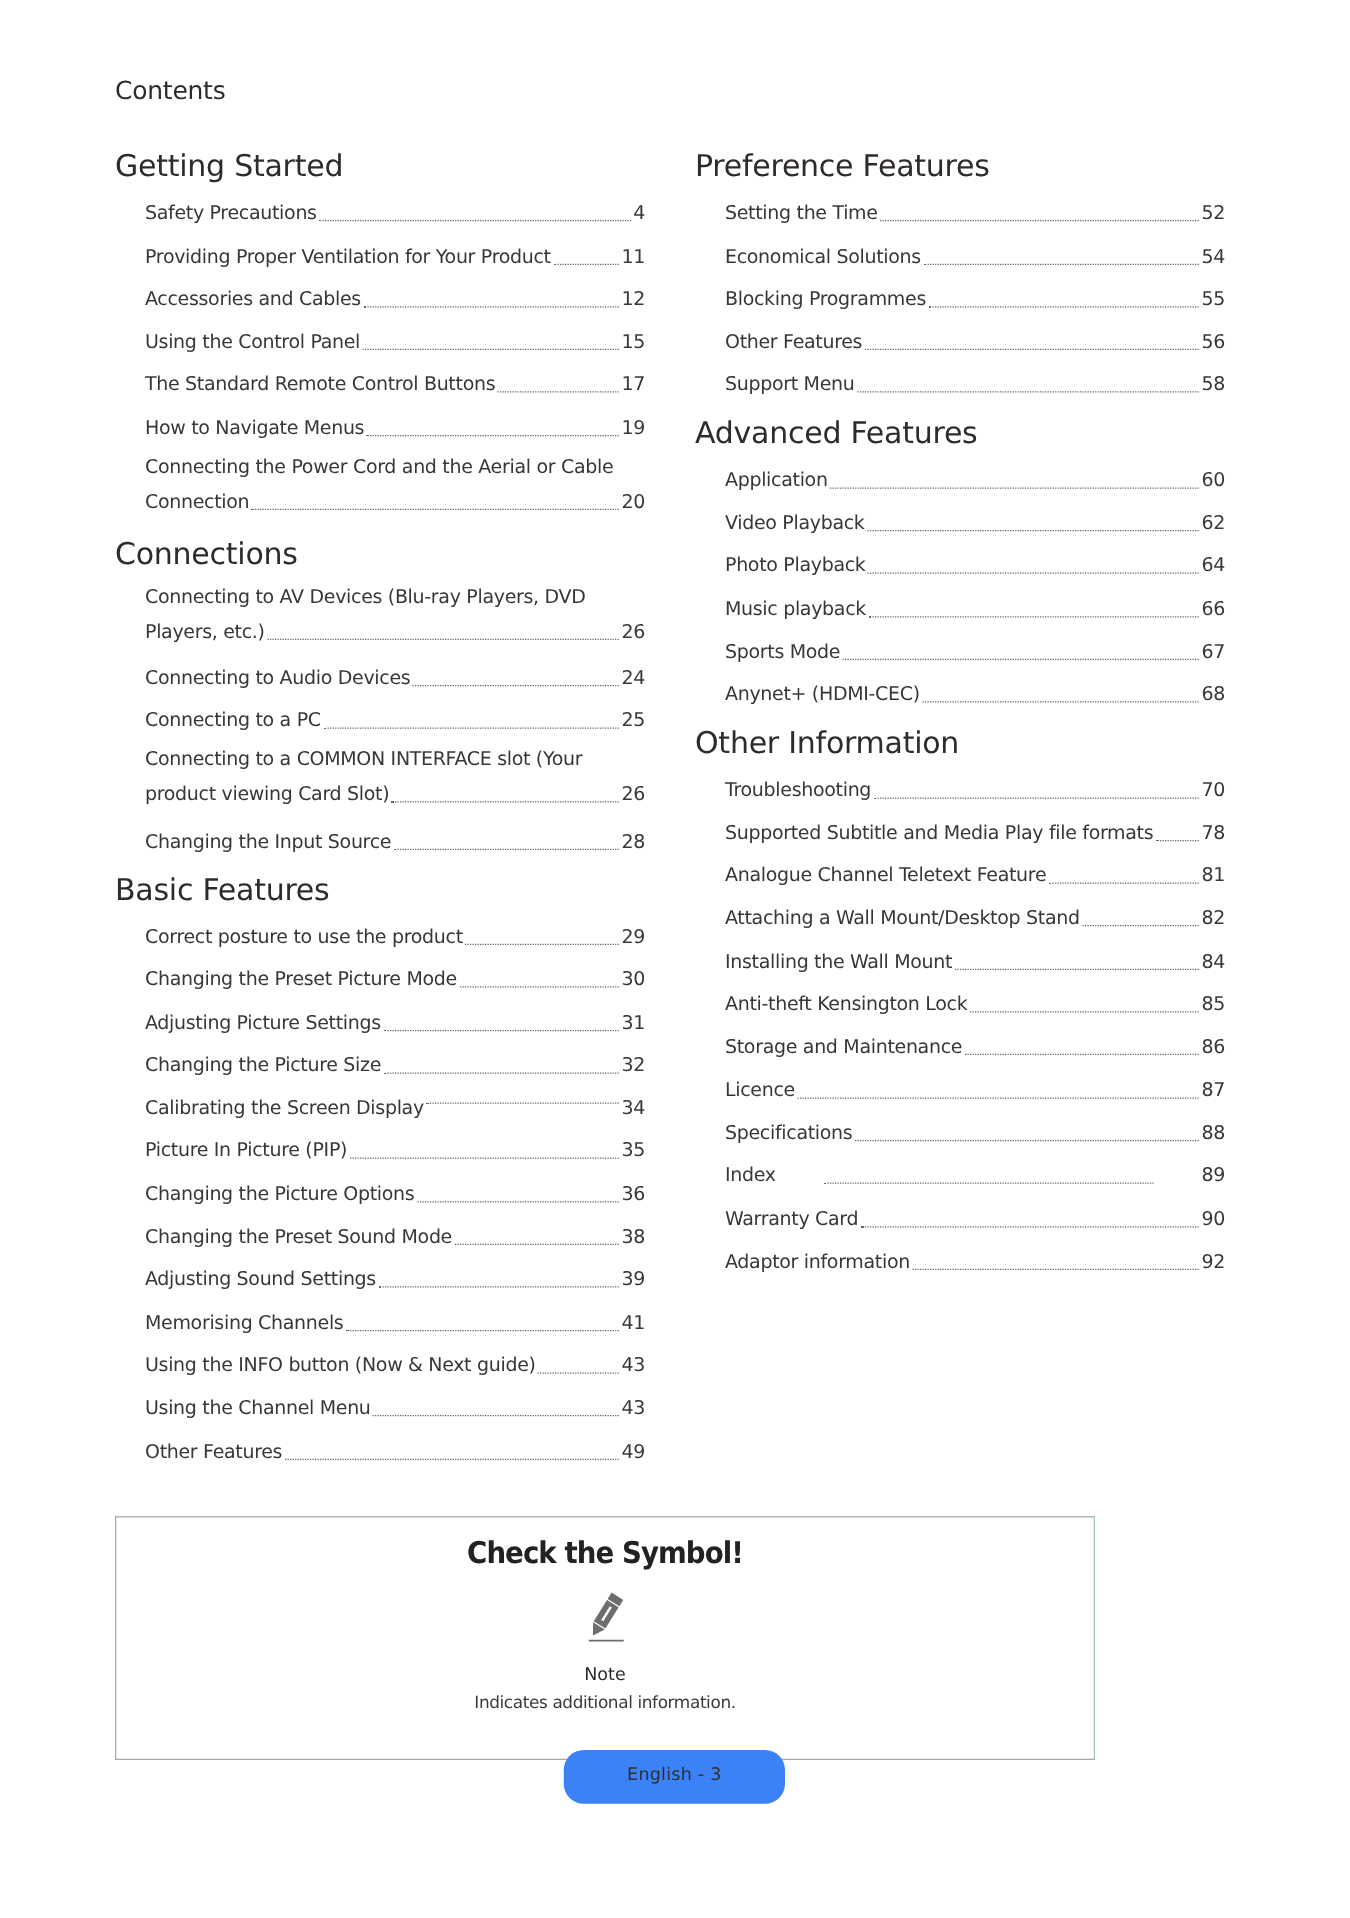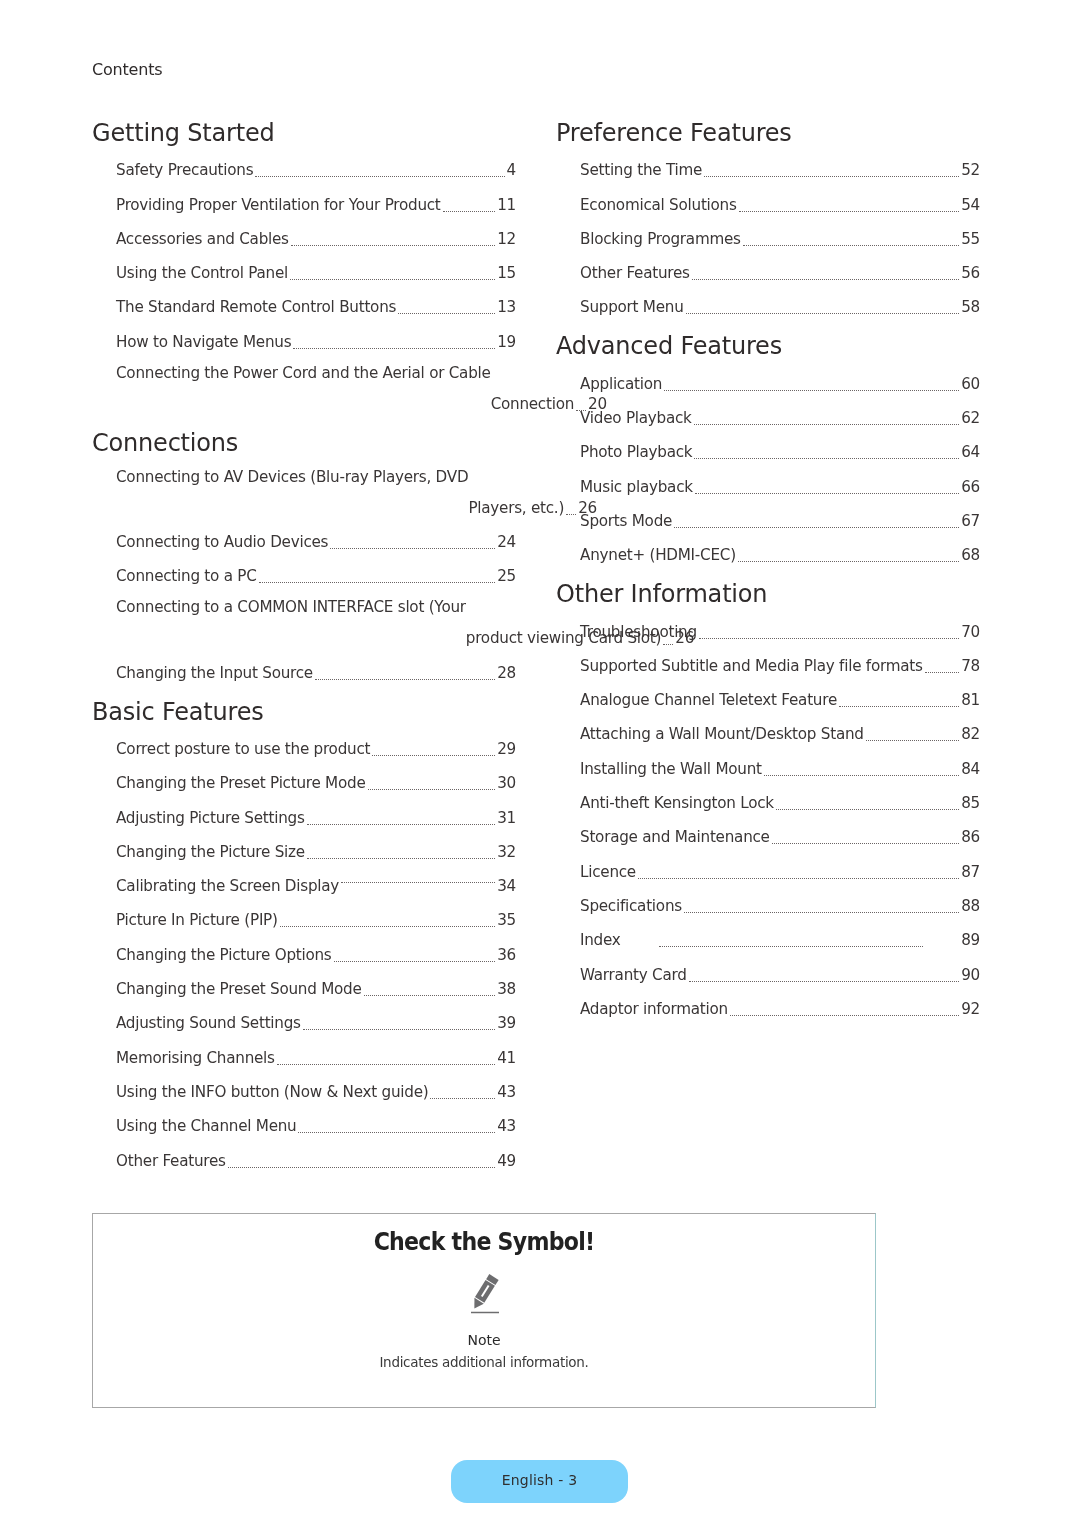--- a/index.html
+++ b/index.html
@@ -1,42 +1,42 @@
 <!DOCTYPE html>
 <html><head>
 <meta charset="utf-8">
 <style>
   * { box-sizing: border-box; margin: 0; padding: 0; }
   html, body { width: 1080px; height: 1534px; background: #ffffff; }
   body { position: relative; font-family: "DejaVu Sans", sans-serif; color: #3a3636; overflow: hidden; }
 
-  .page-title { position: absolute; left: 92px; top: 60px; font-size: 16px; color: #2f2b2b; letter-spacing: -0.2px; }
+  .page-title { position: absolute; left: 92px; top: 60px; font-size: 20px; color: #2f2b2b; letter-spacing: -0.2px; }
 
   .col { position: absolute; top: 120px; width: 424px; }
   .col.left { left: 92px; }
   .col.right { left: 556px; }
 
   .section { margin-bottom: 12px; }
   .section-title { font-size: 24px; color: #2f2b2b; height: 30px; line-height: 26px; letter-spacing: -0.2px; }
   .entries { padding-left: 24px; }
   .entry { display: flex; align-items: flex-end; font-size: 15.2px; line-height: 28px; height: 34.3px; padding-top: 3px; letter-spacing: -0.25px; cursor: pointer; }
-  .entry.two-line { flex-direction: row; align-items: stretch; height: 62px; }
+  .entry.two-line { flex-direction: column; align-items: stretch; height: 62px; }
   .entry .l1 { line-height: 28px; white-space: nowrap; }
   .entry .row { display: flex; align-items: flex-end; }
   .entry .txt { white-space: nowrap; }
   .entry .leader { flex: 1; border-bottom: 1.6px dotted #6a6464; margin: 0 2px 7px 2px; min-width: 10px; }
   .entry .pg { white-space: nowrap; }
 
   .symbol-box { position: absolute; left: 92px; top: 1213px; width: 784px; height: 195px; border: 1.2px solid #a7a7a7; border-right-color: #9cc7c9; text-align: center; }
   .symbol-title { margin-top: 14px; font-size: 24px; font-weight: bold; color: #222; letter-spacing: -0.8px; transform: scaleX(0.92); }
   .pencil { margin: 16px auto 0; width: 34px; height: 42px; }
   .note-label { margin-top: 18px; font-size: 14px; color: #2a2a2a; }
   .note-desc { margin-top: 6px; font-size: 13.5px; color: #3a3a3a; letter-spacing: -0.3px; }
 
-  .footer-pill { position: absolute; left: 451px; top: 1460px; width: 177px; height: 43px; border-radius: 16px; background: #7dd3fc; text-align: center; line-height: 40px; font-size: 14px; color: #2f2f2f; letter-spacing: 0.2px; }
+  .footer-pill { position: absolute; left: 451px; top: 1400px; width: 177px; height: 43px; border-radius: 16px; background: #3b82f6; text-align: center; line-height: 40px; font-size: 14px; color: #2f2f2f; letter-spacing: 0.2px; }
 </style>
 </head>
 <body>
 
 <div class="page-title">Contents</div>
 
 <div class="col left" id="col-left">
     <div class="section">
       <div class="section-title">Getting Started</div>
       <div class="entries">
@@ -65,21 +65,21 @@
           <div class="row" style="flex: 1 1 0%;">
             <span class="txt">Using the Control Panel</span>
             <span class="leader"></span>
             <span class="pg">15</span>
           </div>
         </div>
         <div class="entry">
           <div class="row" style="flex: 1 1 0%;">
             <span class="txt">The Standard Remote Control Buttons</span>
             <span class="leader"></span>
-            <span class="pg">13</span>
+            <span class="pg">17</span>
           </div>
         </div>
         <div class="entry">
           <div class="row" style="flex: 1 1 0%;">
             <span class="txt">How to Navigate Menus</span>
             <span class="leader"></span>
             <span class="pg">19</span>
           </div>
         </div>
         <div class="entry two-line">

